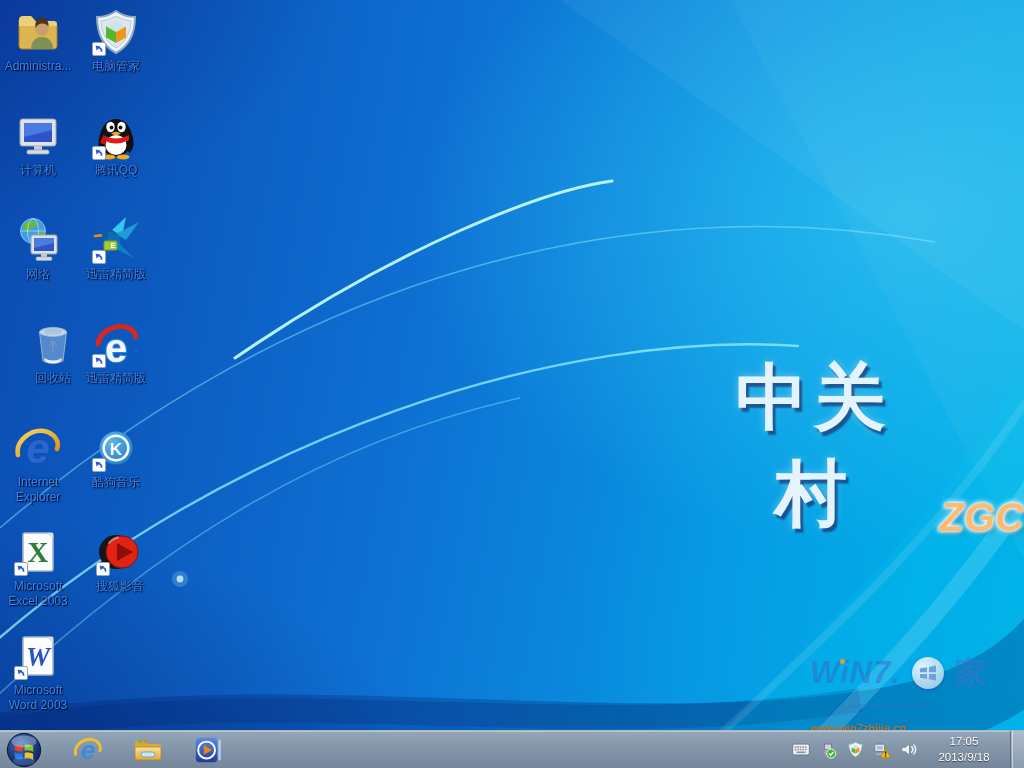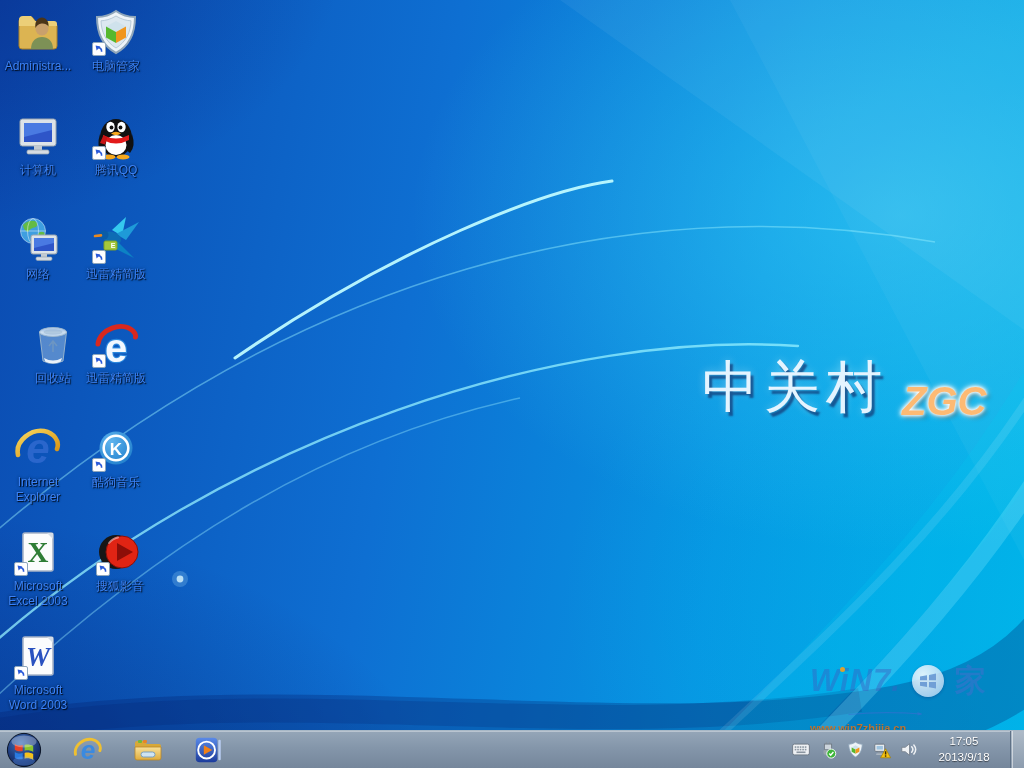--- a/index.html
+++ b/index.html
@@ -17,38 +17,38 @@
   
   .icon-cell{position:absolute;width:76px;text-align:center;cursor:pointer;}
   .icon-art{position:relative;width:48px;height:48px;margin:0 auto;}
   .icon-art svg{display:block;}
   .shortcut-badge{position:absolute;left:0;bottom:0;width:14px;height:14px;background:#fff;
     border:1px solid #8ea6bc;border-radius:2px;box-sizing:border-box;}
   .icon-label{margin-top:3px;font-size:12px;line-height:1.25;color:#3b82f6;
     text-shadow:1px 1px 1px rgba(0,0,0,.85),0 0 3px rgba(0,0,0,.55);}
   
   .center-wm{position:absolute;left:702px;top:350px;display:flex;align-items:flex-end;gap:14px;}
-  .center-wm .cn{font-size:56px;font-weight:normal;letter-spacing:6px;color:#e4f4ff;
-    text-shadow:3px 4px 2px rgba(16,48,110,.7),0 0 8px rgba(255,255,255,.35);}
+  .center-wm .cn{font-size:72px;font-weight:bold;letter-spacing:6px;color:#e4f4ff;
+    text-shadow:3px 4px 2px rgba(16,48,110,.7),0 0 8px rgba(255,255,255,.35);text-align:center;}
   .center-wm .en{font-size:40px;font-weight:bold;font-style:italic;color:#fdba74;
     padding-bottom:2px;
     text-shadow:0 0 3px #fff,0 0 5px #fff,0 0 7px rgba(255,255,255,.9),3px 3px 4px rgba(0,0,0,.35);}
   
   .corner-wm{position:absolute;right:14px;bottom:34px;width:200px;opacity:.92;}
   .corner-row{display:flex;align-items:center;gap:11px;}
   .corner-brand{font-size:31px;font-weight:bold;font-style:italic;letter-spacing:1px;
     color:rgba(56,100,195,.50);position:relative;}
   .corner-brand .idot{position:absolute;left:30px;top:4px;width:5px;height:5px;
     background:#f0a020;border-radius:50%;}
   .wm-circle{width:32px;height:32px;border-radius:50%;flex:0 0 auto;
     background:radial-gradient(circle at 35% 30%,rgba(250,253,255,.95),rgba(190,215,245,.8));
     box-shadow:0 1px 3px rgba(20,50,120,.4);display:flex;align-items:center;justify-content:center;}
   .corner-home{font-size:31px;font-weight:bold;color:rgba(70,112,205,.55);
     font-family:"Liberation Serif",serif;}
-  .corner-url{font-size:11px;font-weight:bold;color:#c8742a;margin-top:2px;
+  .corner-url{font-size:11px;font-weight:bold;color:#c8742a;margin-top:10px;
     text-shadow:0 1px 1px rgba(0,0,0,.3);}
   .corner-swoosh{height:4px;margin-top:-3px;}
   
   .taskbar{position:absolute;left:0;bottom:0;width:1024px;height:38px;
     background:linear-gradient(180deg,#95a6b8 0%,#8496aa 45%,#75869b 100%);
     border-top:1px solid #a8b8c6;box-sizing:border-box;}
   .taskbar::before{content:"";position:absolute;top:0;left:0;right:0;height:1px;
     background:rgba(255,255,255,.35);}
   .start-button{position:absolute;left:6px;top:1px;width:36px;height:36px;cursor:pointer;}
   .task-icons{position:absolute;left:72px;top:0;height:100%;display:flex;gap:28px;align-items:center;}

